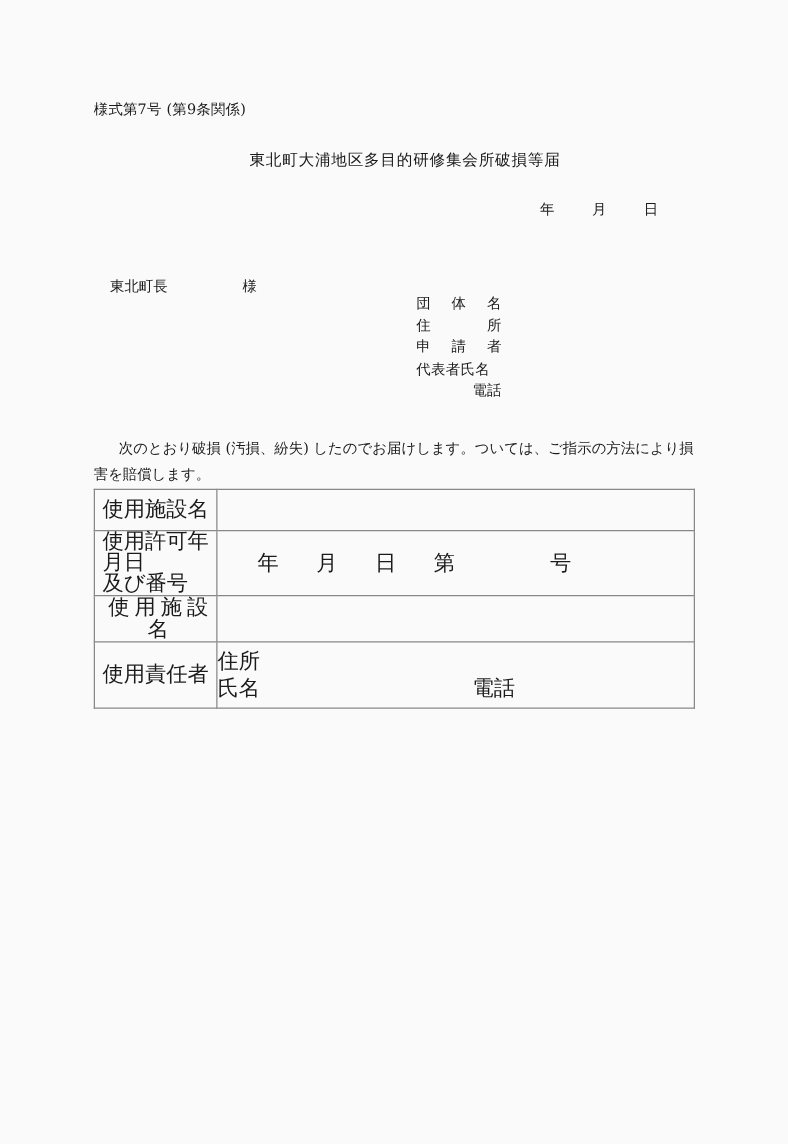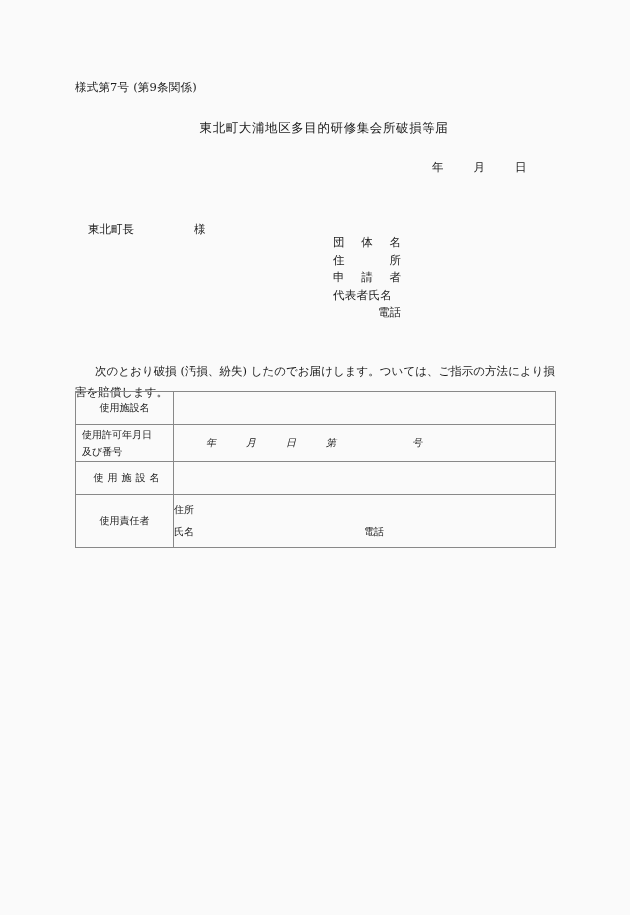--- a/index.html
+++ b/index.html
@@ -87,39 +87,39 @@
   .applicant .row.tel {
     display: block;
     text-align: right;
     width: 68px;
   }
 
   
   .body-text {
     position: absolute;
     left: 75px;
-    top: 361px;
+    top: 348px;
     width: 480px;
     font-size: 11.5px;
     line-height: 21px;
     text-align: justify;
   }
   .body-text .indent {
     display: inline-block;
     width: 20px;
   }
 
   
   .form-table {
     position: absolute;
     left: 75px;
     top: 391px;
     width: 481px;
     border-collapse: collapse;
-    font-size: 10px;
+    font-size: 17px;
     table-layout: fixed;
   }
   .form-table td {
     border: 1px solid #888;
     padding: 0;
     vertical-align: middle;
   }
   .lab {
     width: 97px;
     text-align: center;
@@ -143,21 +143,20 @@
   .r-permit td { height: 36px; }
   .r-purpose td { height: 32px; }
   .r-person td { height: 52px; margin-top: 32px; }
   .r-datetime td { height: 54px; }
   .r-damage td { height: 132px; vertical-align: middle; }
   .r-damage .val { vertical-align: top; }
 
   .permit-val {
     padding-left: 62px;
     white-space: nowrap;
-    font-style: italic;
   }
   .permit-val .g1 { display: inline-block; width: 32px; }
   .permit-val .g2 { display: inline-block; width: 30px; }
   .permit-val .g3 { display: inline-block; width: 30px; }
   .permit-val .g4 { display: inline-block; width: 76px; }
 
   .person-cell {
     padding: 4px 0 4px 6px;
     line-height: 22px;
   }

